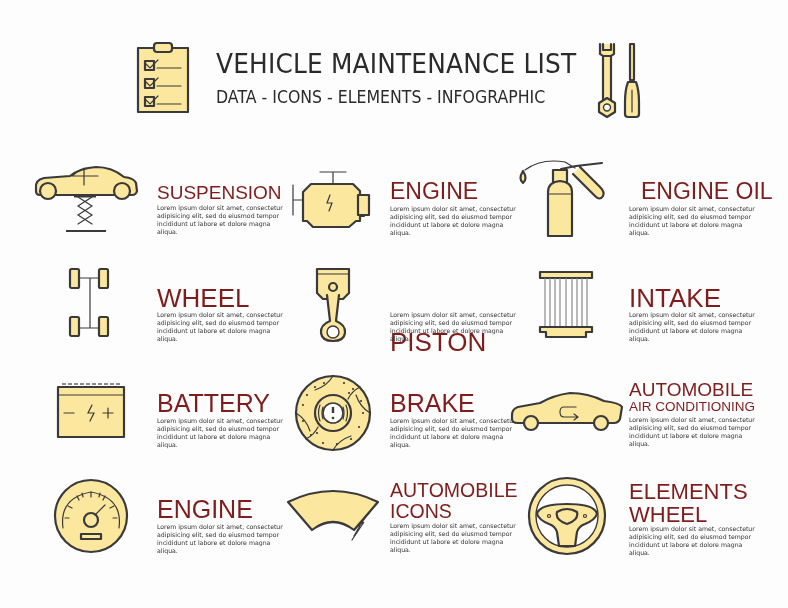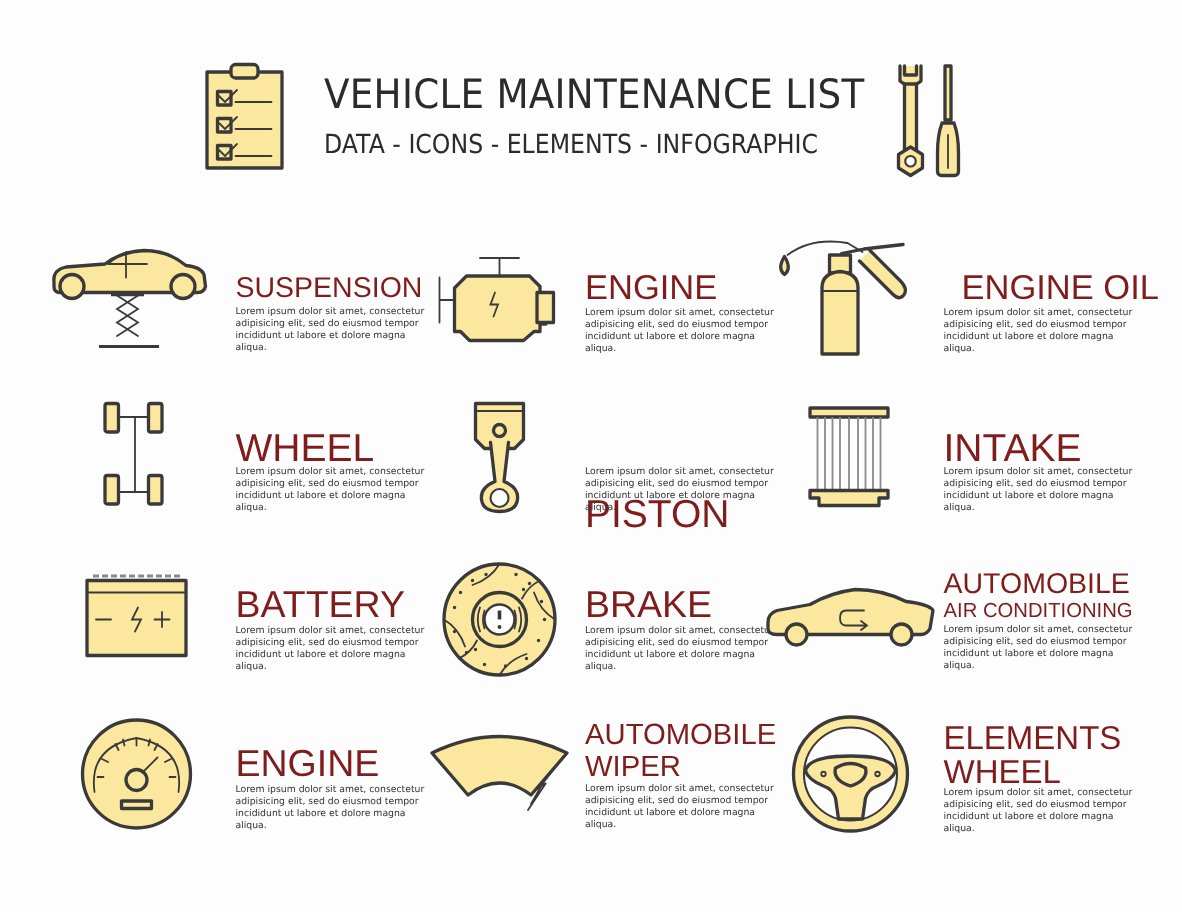--- a/index.html
+++ b/index.html
@@ -157,21 +157,21 @@
   <rect x="28" y="56" width="20" height="5" class="st" stroke-width="1.2"></rect>
 </svg>
 <div class="abs item-title" style="left:157px;top:497px;font-size:25px;">ENGINE</div>
 <div class="abs desc" style="left:157px;top:523px;">Lorem ipsum dolor sit amet, consectetur adipisicing elit, sed do eiusmod tempor incididunt ut labore et dolore magna aliqua.</div>
 
 <svg width="94" height="56" style="left:286px;top:488px;" viewBox="0 0 94 56">
   <path d="M2 14 q45 -22 90 0 l-24 28 q-21 -16 -42 0 z" class="st"></path>
   <path d="M90 16 l-14 18 l-8 14 M72 38 l6 -4 l-12 18" class="ln" stroke-width="1.6"></path>
 </svg>
 <div class="abs item-title" style="left:390px;top:481px;font-size:19.5px;">AUTOMOBILE</div>
-<div class="abs item-title" style="left:390px;top:502px;font-size:19.5px;">WIPER</div>
+<div class="abs item-title" style="left:390px;top:502px;font-size:19.5px;">ICONS</div>
 <div class="abs desc" style="left:390px;top:522px;">Lorem ipsum dolor sit amet, consectetur adipisicing elit, sed do eiusmod tempor incididunt ut labore et dolore magna aliqua.</div>
 
 <svg width="80" height="80" style="left:527px;top:476px;" viewBox="0 0 80 80">
   <circle cx="40" cy="40" r="38" class="st"></circle>
   <circle cx="40" cy="40" r="31" fill="#fdfdfd" stroke="#3a3a3a" stroke-width="1.4"></circle>
   <path d="M10 38 q2 -10 30 -10 q28 0 30 10 q-2 6 -12 10 q-6 2 -8 8 l-2 14 h-16 l-2 -14 q-2 -6 -8 -8 q-10 -4 -12 -10z" class="st" stroke-width="1.6"></path>
   <path d="M30 36 q10 -6 20 0 q2 8 -10 12 q-12 -4 -10 -12z" class="st" stroke-width="1.2"></path>
   <circle cx="22" cy="40" r="1.5" class="ln"></circle>
     <circle cx="58" cy="40" r="1.5" class="ln"></circle>
 </svg>

